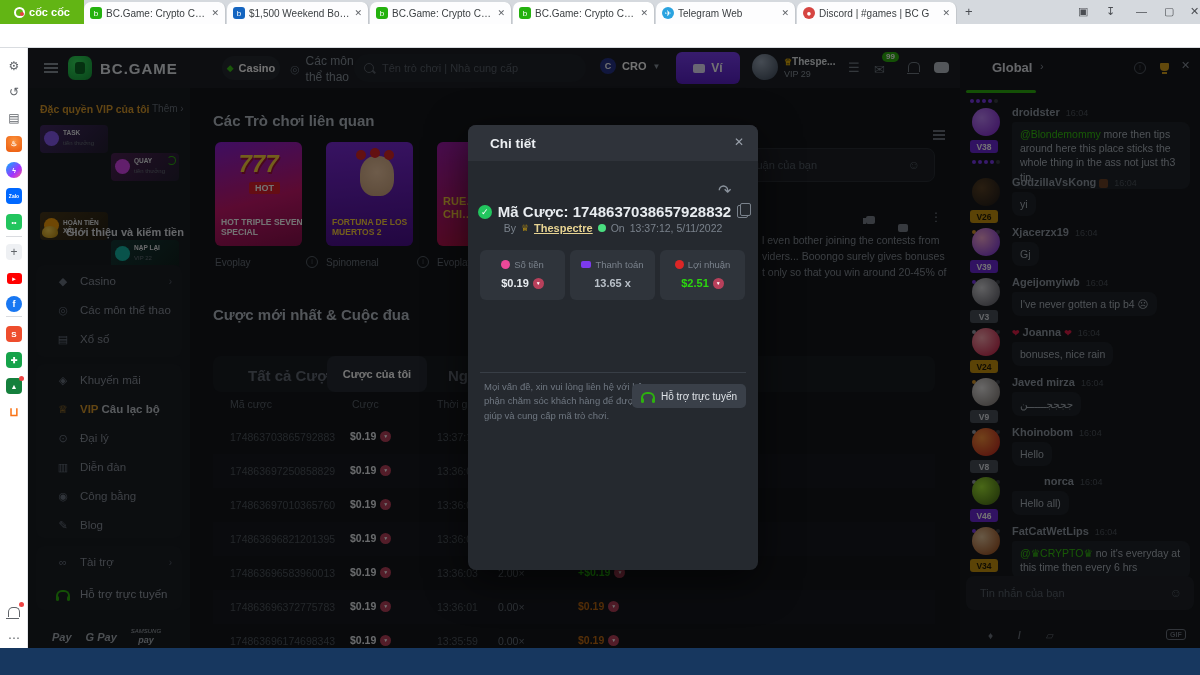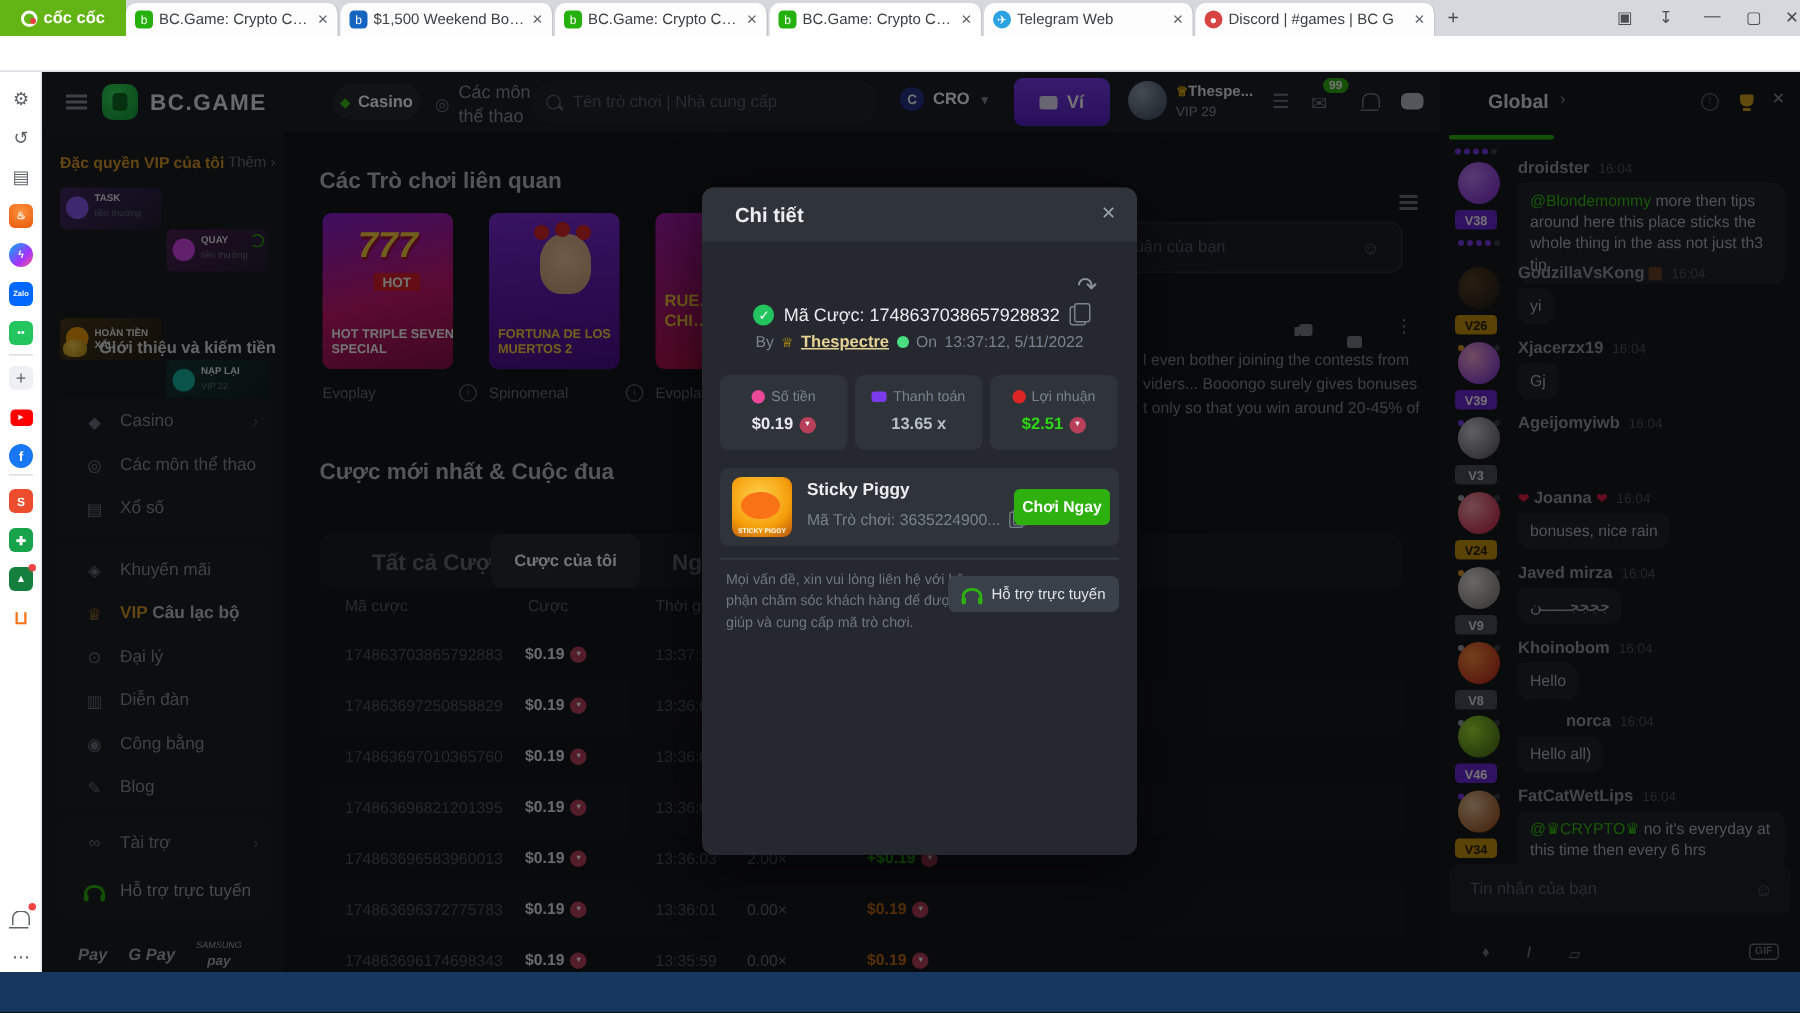--- a/index.html
+++ b/index.html
@@ -534,20 +534,21 @@
   <div class="ab cav av3" style="left:972px;top:228px;"></div>
   <div class="ab cname" style="left:1012px;top:226px;"><span>Xjacerzx19</span><span class="ctimetag">16:04</span></div>
   <div class="ab vbadge bpurple" style="left:970px;top:260px;">V39</div>
   <div class="ab mdots purple" style="left:972px;top:280px;"></div>
   <div class="ab cbubble" style="left:1012px;top:242px;">Gj</div>
 
   <div class="ab cav av4" style="left:972px;top:278px;"></div>
   <div class="ab cname" style="left:1012px;top:276px;"><span>Ageijomyiwb</span><span class="ctimetag">16:04</span></div>
   <div class="ab vbadge bgray" style="left:970px;top:310px;">V3</div>
   <div class="ab mdots gray" style="left:972px;top:330px;"></div>
+  <div class="ab cbubble" style="left:1012px;top:292px;">I've never gotten a tip b4 ☹</div>
 
   <div class="ab cav av5" style="left:972px;top:328px;"></div>
   <div class="ab cname" style="left:1012px;top:326px;"><span class="heart">❤</span> <span>Joanna</span> <span class="heart">❤</span><span class="ctimetag">16:04</span></div>
   <div class="ab vbadge bgold" style="left:970px;top:360px;">V24</div>
   <div class="ab mdots gold" style="left:972px;top:380px;"></div>
   <div class="ab cbubble" style="left:1012px;top:342px;">bonuses, nice rain</div>
 
   <div class="ab cav av6" style="left:972px;top:378px;"></div>
   <div class="ab cname" style="left:1012px;top:376px;"><span>Javed mirza</span><span class="ctimetag">16:04</span></div>
   <div class="ab vbadge bgray" style="left:970px;top:410px;">V9</div>
@@ -584,21 +585,21 @@
   <div id="overlay" class="ab"></div>
 
   <div id="modal" class="ab">
     <div id="modalhead" class="ab">
       <span class="ab" style="left:22px;top:11px;font-size:13.5px;font-weight:bold;color:#eceff2;">Chi tiết</span>
       <span class="ab" style="left:266px;top:10px;color:#9aa1ab;font-size:12px;">✕</span>
     </div>
     <span class="ab" style="left:250px;top:56px;color:#8a929c;font-size:16px;">↷</span>
     <div class="ab fx" style="left:0;top:78px;width:290px;justify-content:center;gap:6px;">
       <span class="shield">✓</span>
-      <span style="font-size:12px;font-weight:normal;color:#e8ecf0;text-align:center;"><span>Mã Cược:</span> <span>1748637038657928832</span></span>
+      <span style="font-size:15px;font-weight:bold;color:#e8ecf0;text-align:center;"><span>Mã Cược:</span> <span>1748637038657928832</span></span>
       <span class="copy"></span>
     </div>
     <div class="ab fx" style="left:0;top:97px;width:290px;justify-content:center;gap:5px;">
       <span style="font-size:10.5px;color:#7a828c;">By</span>
       <span class="crown">♕</span>
       <span style="font-size:11px;font-weight:bold;color:#e7d392;text-decoration:underline;">Thespectre</span>
       <span class="frog"></span>
       <span style="font-size:10.5px;color:#7a828c;">On</span>
       <span style="font-size:10.5px;color:#7a828c;">13:37:12, 5/11/2022</span>
     </div>
@@ -624,32 +625,20 @@
     <div class="ab statbox" style="left:192px;">
       <div class="statlab">
           <span class="sic3"></span>
           <span>Lợi nhuận</span>
         </div>
       <div class="statval" style="color:#2bd80e;">
           <span>$2.51</span>
           <span class="coin"></span>
         </div>
     </div>
-    <div class="ab" style="left:12px;top:187px;width:266px;height:52px;background:#2f343b;border-radius:6px;">
-      <div style="position:absolute;left:8px;top:6px;width:40px;height:40px;border-radius:6px;background:radial-gradient(circle at 45% 35%,#ffd34d,#f59e0b 60%,#b45309);overflow:hidden;">
-        <div style="position:absolute;left:6px;top:10px;width:26px;height:18px;border-radius:50%;background:#f97316;"></div>
-        <div style="position:absolute;left:0;bottom:2px;width:100%;text-align:center;font-size:4.5px;font-weight:bold;color:#fff;">STICKY PIGGY</div>
-      </div>
-      <div style="position:absolute;left:58px;top:9px;font-size:11.5px;font-weight:bold;color:#eceff2;">Sticky Piggy</div>
-      <div style="position:absolute;left:58px;top:28px;font-size:10.5px;color:#7a828c;display:flex;align-items:center;gap:5px;">
-        <span><span>Mã Trò chơi:</span> <span>3635224900...</span></span>
-        <span class="copy" style="transform:scale(.85);"></span>
-      </div>
-      <div class="ab playbtn" style="left:196px;top:14px;width:64px;height:24px;">Chơi Ngay</div>
-    </div>
     <div class="ab" style="left:12px;top:247px;width:266px;height:1px;background:#383e46;"></div>
     <div class="ab" style="left:16px;top:255px;width:172px;font-size:9.5px;color:#6f7781;line-height:1.5;">Mọi vấn đề, xin vui lòng liên hệ với bộ phận chăm sóc khách hàng để được trợ giúp và cung cấp mã trò chơi.</div>
     <div class="ab supportbtn" style="left:164px;top:259px;width:114px;height:24px;">
       <span class="headset"></span>
       <span>Hỗ trợ trực tuyến</span>
     </div>
   </div>
 
   <div id="taskbar" class="ab">
     

